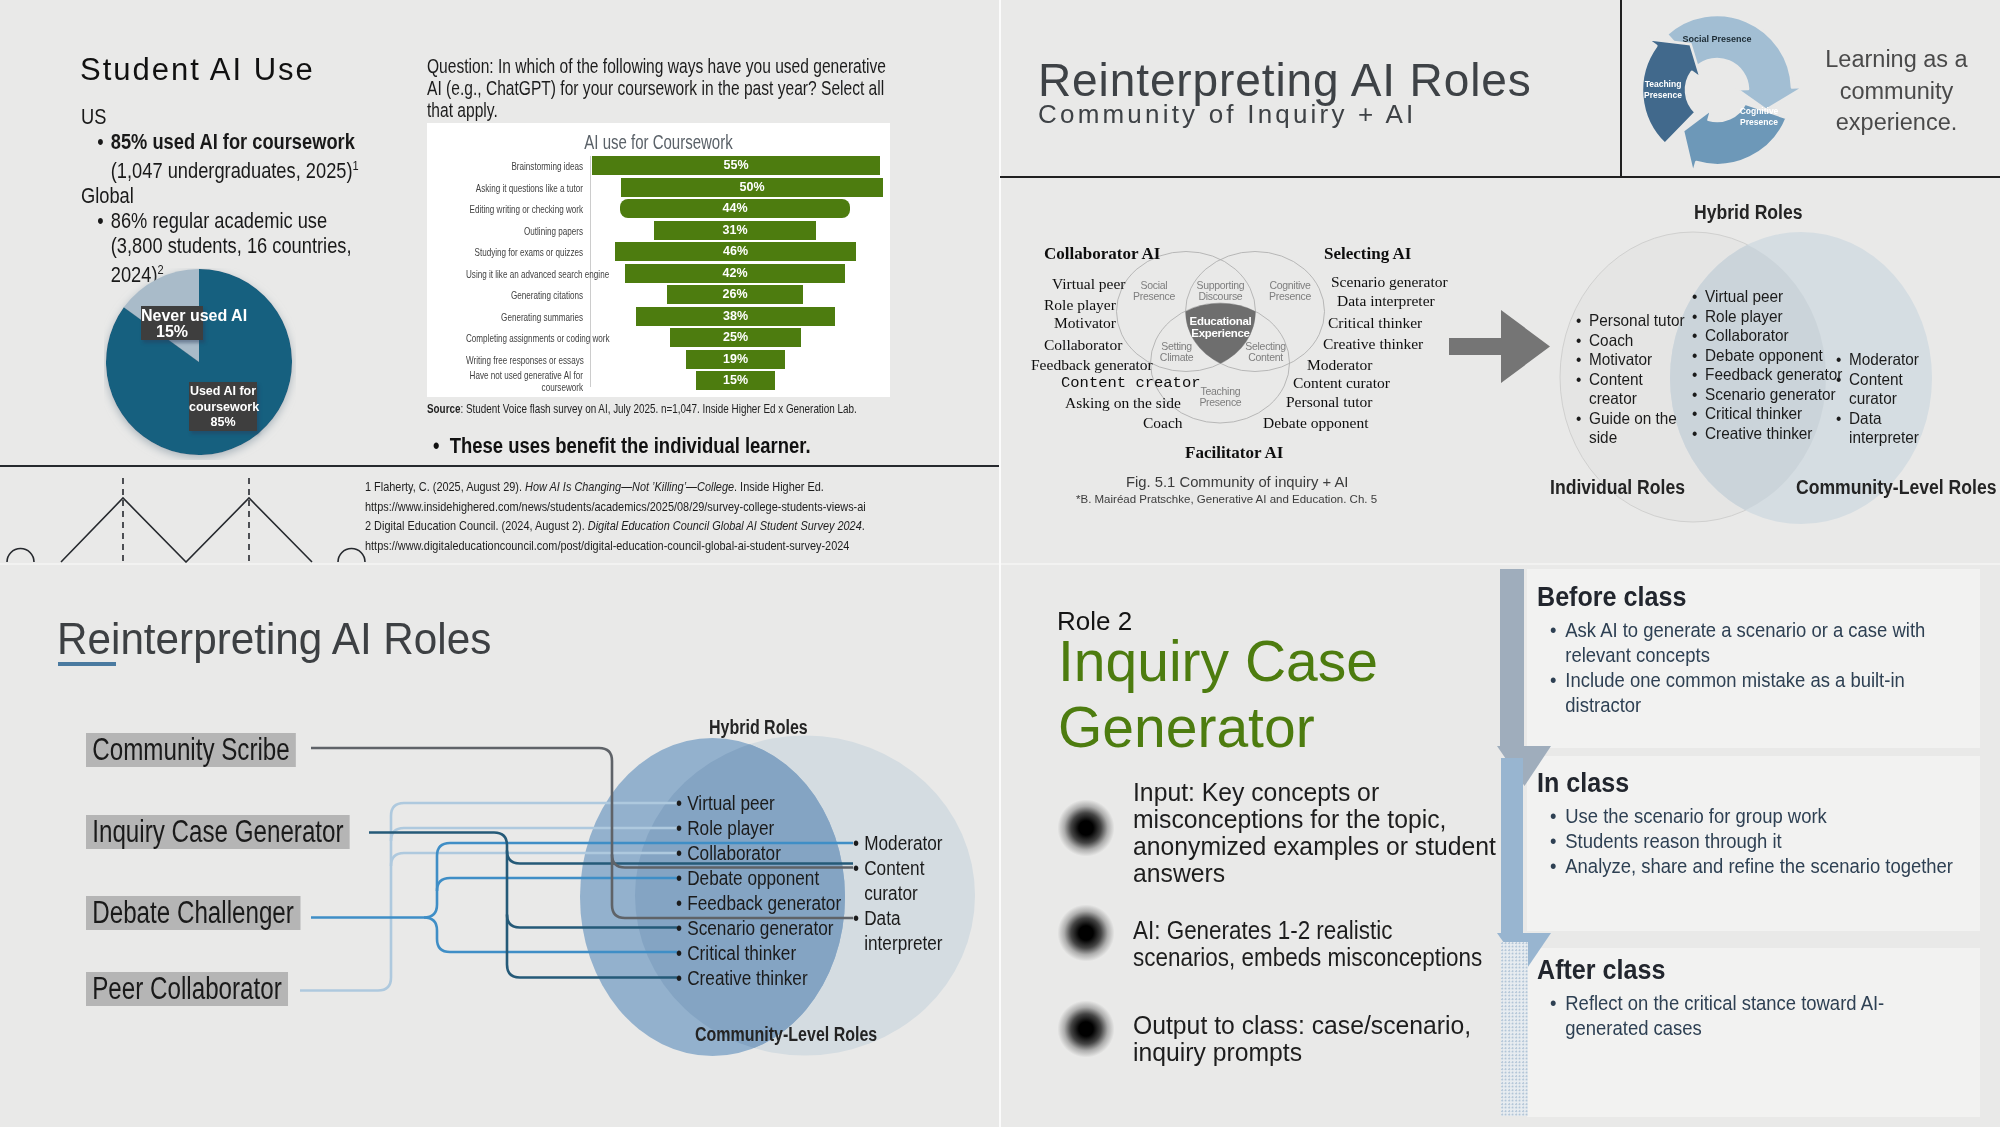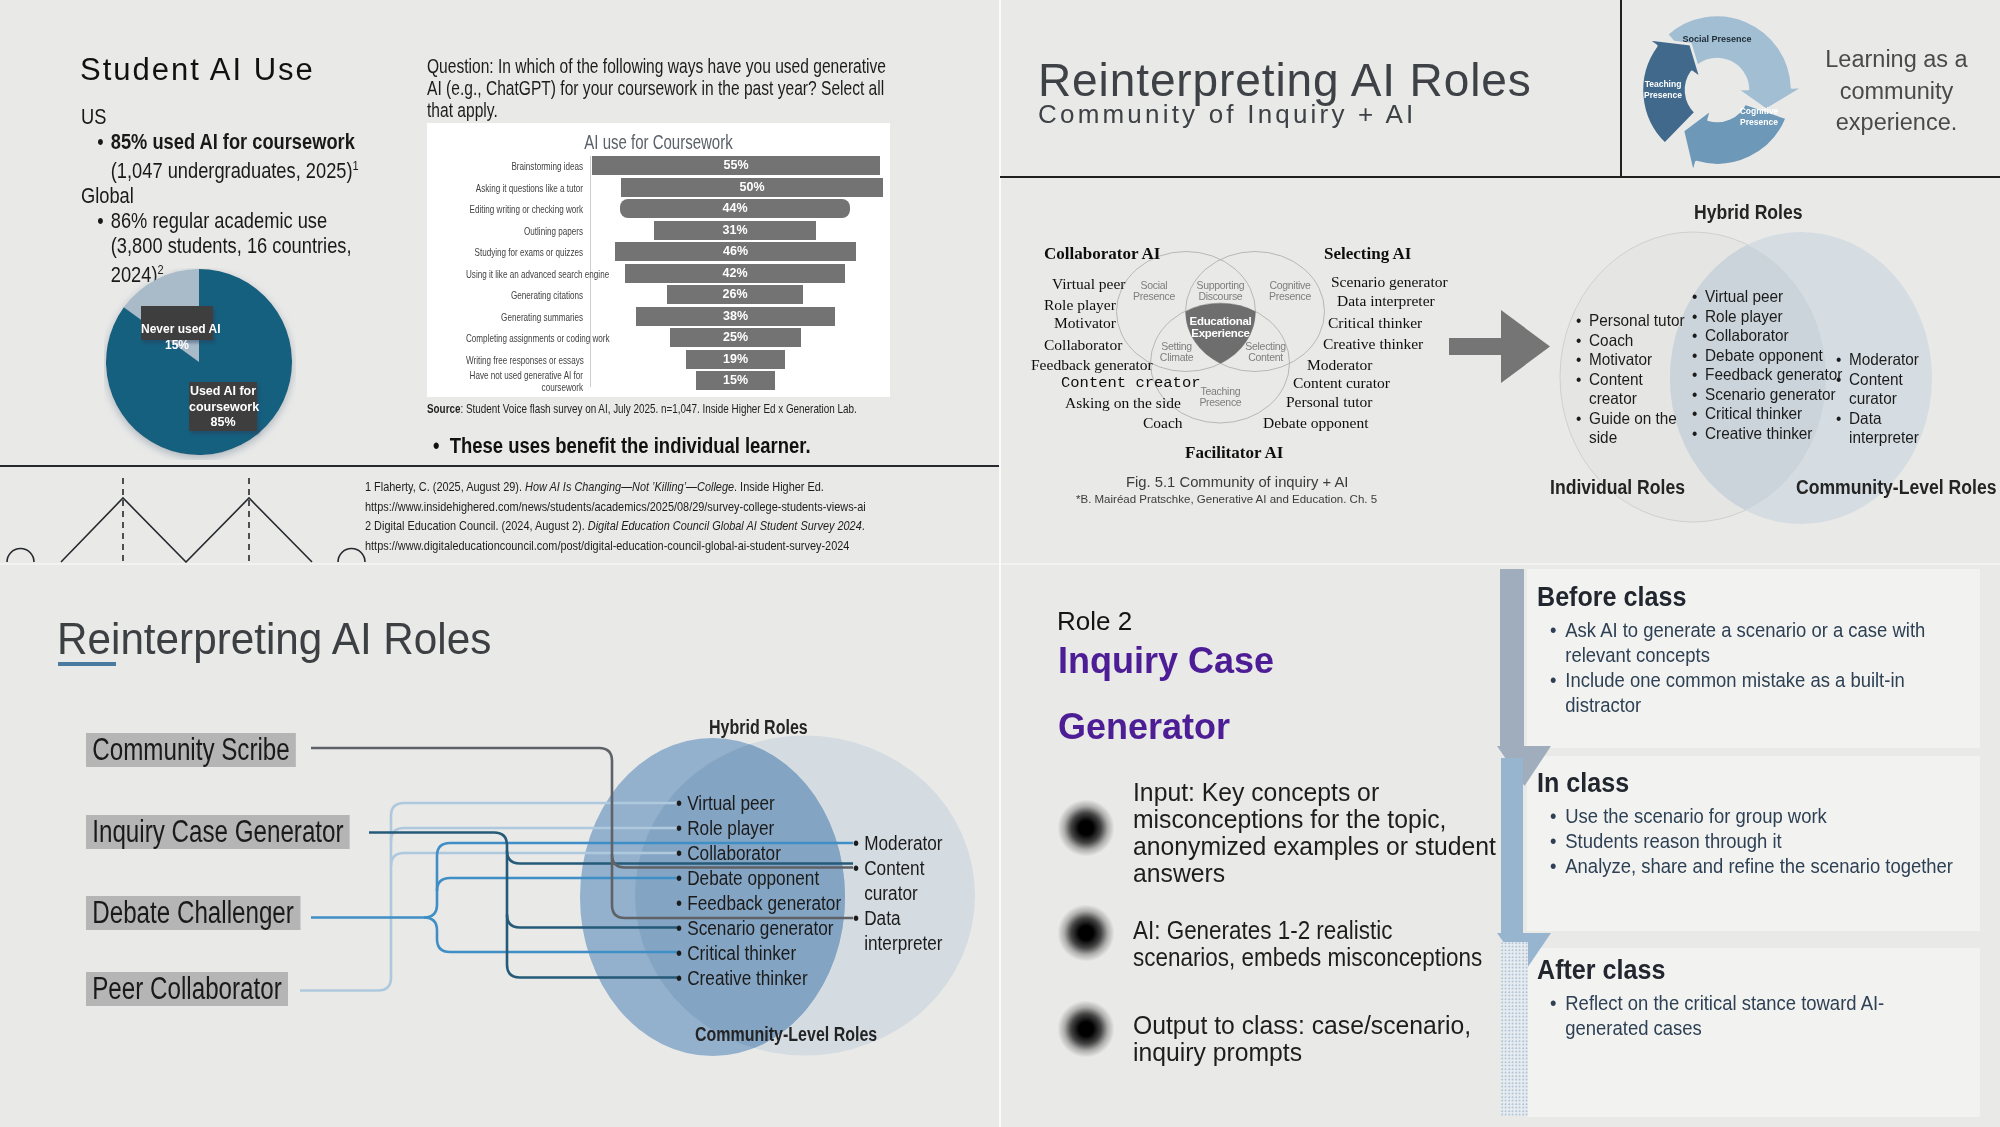--- a/index.html
+++ b/index.html
@@ -2,21 +2,21 @@
 <html><head>
 <meta charset="utf-8">
 <style>
   html,body{margin:0;padding:0;}
   #stage{position:relative;width:2000px;height:1127px;background:#e9e9e8;overflow:hidden;
     font-family:"Liberation Sans",sans-serif;}
   .abs{position:absolute;}
   .seamv{position:absolute;left:999px;top:0;width:2px;height:1127px;background:#fbfbfb;}
   .seamh{position:absolute;left:0;top:563px;width:2000px;height:2px;background:#f2f2f1;}
   .clab{position:absolute;left:0;width:156px;text-align:right;font-size:10.8px;color:#3f3f3f;white-space:nowrap;transform:scaleX(.75);transform-origin:100% 0;}
-  .cbar{position:absolute;height:19px;background:#737373;color:#fff;font-size:12.5px;font-weight:bold;text-align:center;line-height:19px;}
+  .cbar{position:absolute;height:19px;background:#4d7c0f;color:#fff;font-size:12.5px;font-weight:bold;text-align:center;line-height:19px;}
   .ser{position:absolute;font-family:"Liberation Serif",serif;font-size:15.5px;color:#0e0e0e;white-space:nowrap;}
   .serb{position:absolute;font-family:"Liberation Serif",serif;font-size:17px;font-weight:bold;color:#0e0e0e;white-space:nowrap;}
   .vt{position:absolute;font-size:16.5px;line-height:19.5px;color:#1b1b1b;white-space:nowrap;transform:scaleX(.93);transform-origin:0 0;}
   .vb{position:absolute;font-size:20px;line-height:25px;color:#1b1b1b;white-space:nowrap;transform:scaleX(.86);transform-origin:0 0;}
   .bold20{position:absolute;font-size:20px;font-weight:bold;color:#242424;white-space:nowrap;transform:scaleX(.88);transform-origin:0 0;}
   .glabel{position:absolute;background:#b5b5b5;color:#1a1a1a;font-size:31px;line-height:34px;padding:0 8px;white-space:nowrap;transform:scaleX(.78);transform-origin:0 0;}
   .q4t{position:absolute;font-size:25.5px;line-height:27px;color:#1d1d1d;white-space:nowrap;transform:scaleX(.97);transform-origin:0 0;}
   .q4icon{position:absolute;width:56px;height:56px;background:radial-gradient(circle,#000 18%,rgba(40,40,40,.85) 38%,rgba(100,100,100,.45) 55%,rgba(160,160,160,0) 72%);}
   .panel{position:absolute;left:1527px;width:453px;background:#f2f2f1;}
   .ph{position:absolute;left:10px;font-size:27px;font-weight:bold;color:#22262e;transform:scaleX(.93);transform-origin:0 0;}
@@ -49,21 +49,21 @@
   <g filter="url(#pieshadow)">
   <path d="M 95 94 L 95 1 A 93 93 0 0 0 19.8 39.3 Z" fill="#a9bbc9"></path>
   <path d="M 95 94 L 19.8 39.3 A 93 93 0 1 0 95 1 Z" fill="#16607f"></path>
   </g>
   <defs>
         <filter id="pieshadow" x="-20%" y="-20%" width="140%" height="140%">
     <feDropShadow dx="0" dy="3" stdDeviation="4" flood-color="#9aa7b0" flood-opacity="0.8"></feDropShadow>
   </filter>
       </defs>
 </svg>
-<div class="abs" style="left:141px;top:306px;width:72px;height:34px;background:#3e3e3e;box-shadow:2px 3px 3px rgba(40,60,90,.45);color:#fff;font-size:12px;font-weight:bold;text-align:center;line-height:15.5px;padding-top:16px;box-sizing:border-box;white-space:nowrap;">Never used AI<br>15%</div>
+<div class="abs" style="left:141px;top:306px;width:62px;height:34px;background:#3e3e3e;box-shadow:2px 3px 3px rgba(40,60,90,.45);color:#fff;font-size:16px;font-weight:bold;text-align:center;line-height:15.5px;padding-top:2px;box-sizing:border-box;white-space:nowrap;">Never used AI<br>15%</div>
 <div class="abs" style="left:189px;top:382px;width:68px;height:49px;background:#3e3e3e;box-shadow:2px 3px 3px rgba(40,60,90,.45);color:#fff;font-size:12.5px;font-weight:bold;text-align:center;line-height:15.5px;padding-top:2px;box-sizing:border-box;">Used AI for coursework 85%</div>
 
 <div class="abs" style="left:427px;top:55px;font-size:20.5px;line-height:22px;color:#1c1c1c;white-space:nowrap;transform:scaleX(.76);transform-origin:0 0;">Question: In which of the following ways have you used generative<br>AI (e.g., ChatGPT) for your coursework in the past year? Select all<br>that apply.</div>
 
 <div class="abs" id="chart" style="left:427px;top:123px;width:463px;height:274px;background:#fff;">
   <div style="position:absolute;left:0;top:8px;width:100%;text-align:center;font-size:20px;color:#5a6168;transform:scaleX(.75);">AI use for Coursework</div>
   <div style="position:absolute;left:163px;top:33px;width:1px;height:231px;background:#ccc;"></div>
   <div class="clab" style="top:37px;">Brainstorming ideas</div>
   <div class="cbar" style="top:33px;left:165px;width:288px;"><span>55%</span></div>
   <div class="clab" style="top:58.5px;">Asking it questions like a tutor</div>
@@ -243,21 +243,21 @@
   </g>
 </svg>
 <div id="vennBL">
 <div class="bold20" style="left:709px;top:716px;transform:scaleX(.80);">Hybrid Roles</div>
 <div class="vb" style="left:676px;top:791px;"><span class="bu">• </span>Virtual peer<br><span class="bu">• </span>Role player<br><span class="bu">• </span>Collaborator<br><span class="bu">• </span>Debate opponent<br><span class="bu">• </span>Feedback generator<br><span class="bu">• </span>Scenario generator<br><span class="bu">• </span>Critical thinker<br><span class="bu">• </span>Creative thinker</div>
 <div class="vb" style="left:853px;top:831px;"><span class="bu">• </span>Moderator<br><span class="bu">• </span>Content<br><span class="bu" style="color:transparent;">• </span>curator<br><span class="bu">• </span>Data<br><span class="bu" style="color:transparent;">• </span>interpreter</div>
 <div class="bold20" style="left:695px;top:1023px;transform:scaleX(.80);">Community-Level Roles</div>
 </div>
 
 <div class="abs" style="left:1057px;top:606px;font-size:26px;color:#141414;">Role 2</div>
-<div class="abs" style="left:1058px;top:628px;font-size:36px;line-height:66px;color:#4c1d95;font-weight:bold;">Inquiry Case<br>Generator</div>
+<div class="abs" style="left:1058px;top:628px;font-size:57px;line-height:66px;color:#4d7c0f;">Inquiry Case<br>Generator</div>
 <div id="q4icons">
 <div class="q4icon" style="left:1058px;top:800px;"></div>
 <div class="q4icon" style="left:1058px;top:905px;"></div>
 <div class="q4icon" style="left:1058px;top:1001px;"></div>
 <div class="q4t" style="left:1133px;top:779px;">Input: Key concepts or<br>misconceptions for the topic,<br>anonymized examples or student<br>answers</div>
 <div class="q4t" style="left:1133px;top:917px;transform:scaleX(.88);">AI: Generates 1-2 realistic<br>scenarios, embeds misconceptions</div>
 <div class="q4t" style="left:1133px;top:1012px;">Output to class: case/scenario,<br>inquiry prompts</div>
 </div>
 <div id="q4boxes">
 <div class="panel" style="top:569px;height:179px;"></div>

